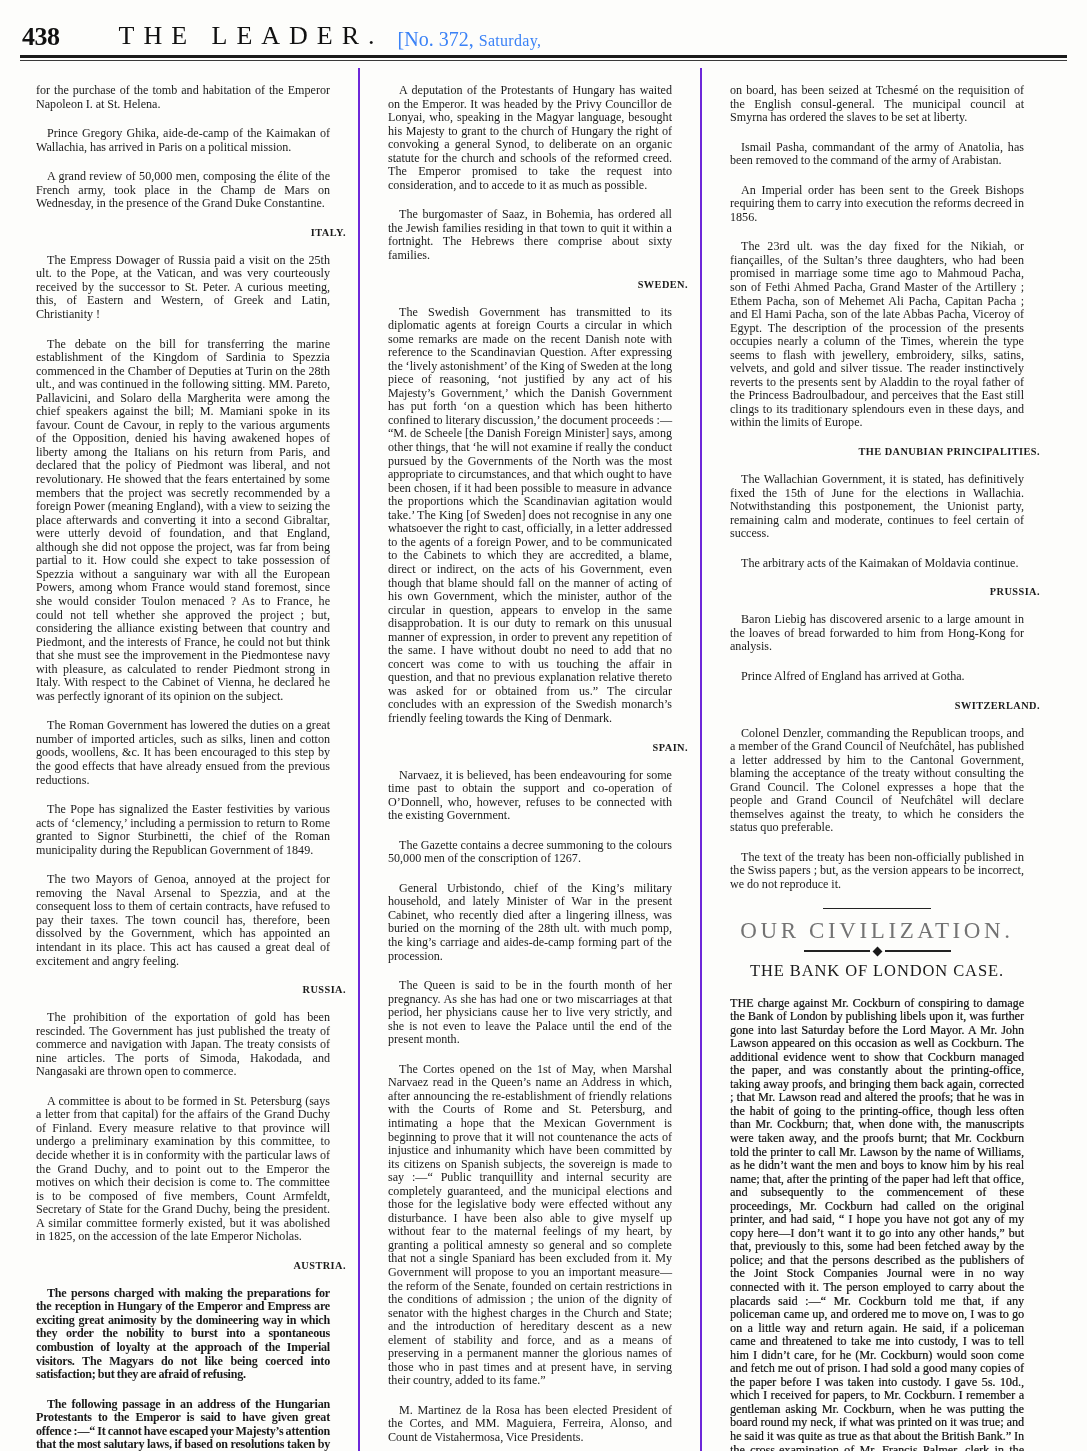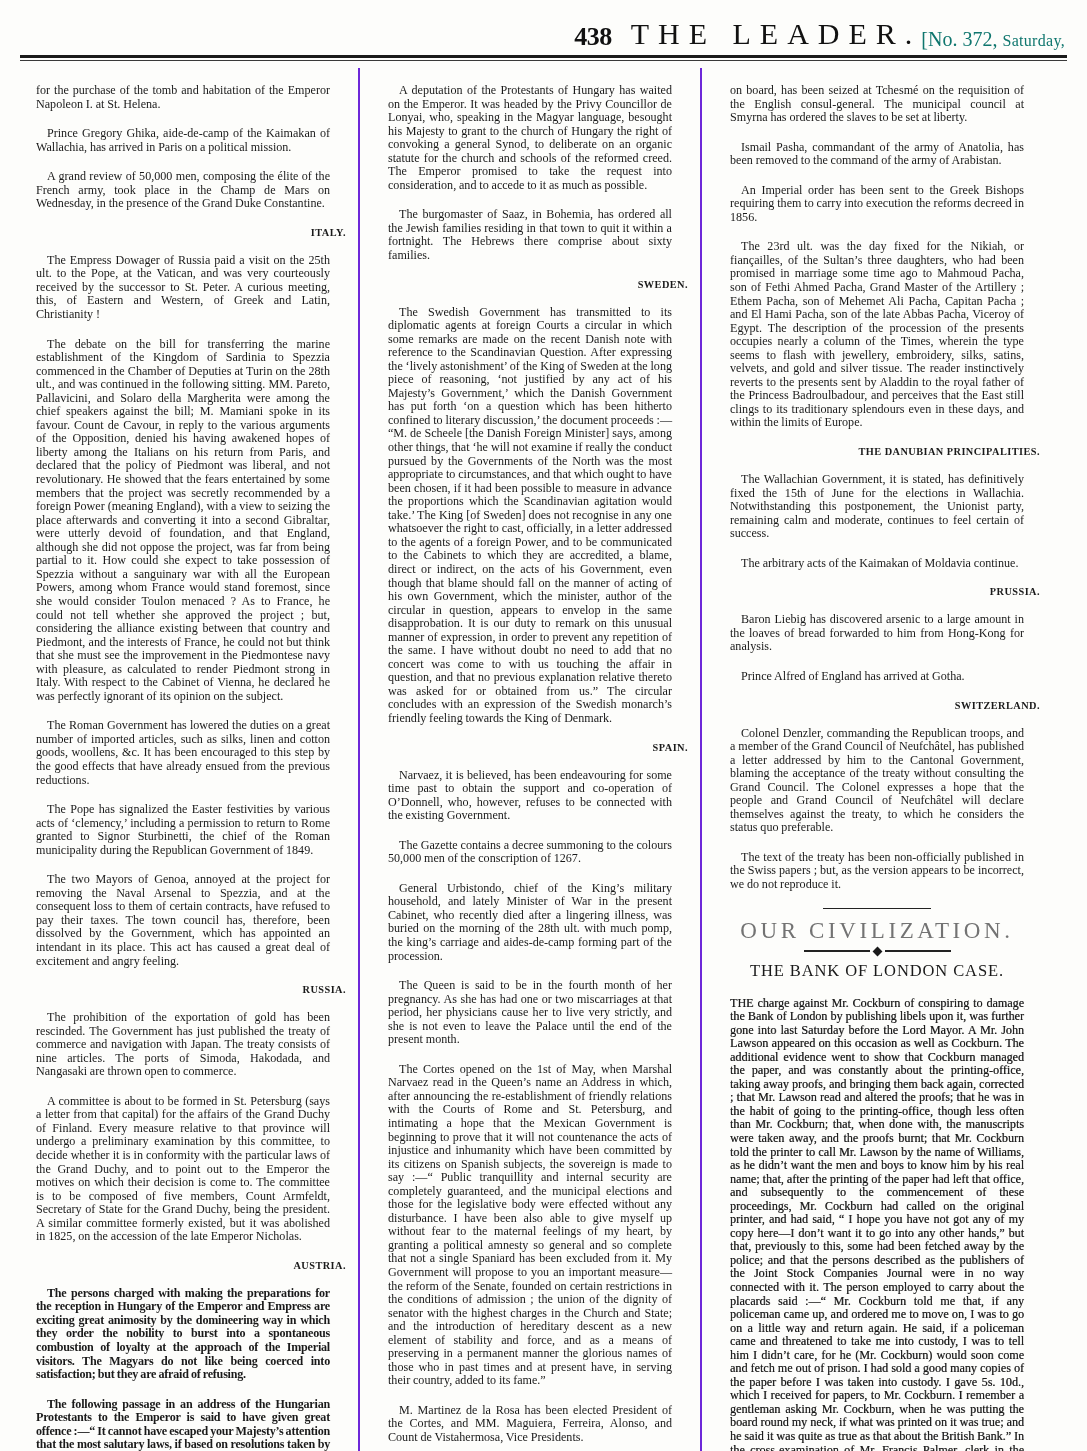--- a/index.html
+++ b/index.html
@@ -26,48 +26,50 @@
   }
 
   
   .masthead {
     position: relative;
     height: 52px;
     padding: 0 22px;
     box-sizing: border-box;
     display: flex;
     align-items: flex-end;
-    justify-content: flex-end;
+    justify-content: flex-start;
+    gap: 7px;
   }
   .folio {
     font-family: "Liberation Serif", serif;
     font-weight: bold;
     font-size: 26px;
     letter-spacing: -0.5px;
     line-height: 1;
     padding-bottom: 2px;
     color: #111;
   }
   .masthead-title {
     font-family: "Liberation Serif", serif;
-    font-size: 30px;
+    font-size: 26px;
     letter-spacing: 9px;
     font-weight: normal;
     line-height: 1;
     padding-bottom: 3px;
     color: #111;
-    margin-left: 19px;
+    margin-left: 52px;
   }
   .issue-line {
     font-family: "Liberation Serif", serif;
     font-size: 20px;
     line-height: 1;
     padding-bottom: 3px;
-    color: #0f766e;
+    color: #3b82f6;
     white-space: nowrap;
+    margin-left: 7px;
   }
   .issue-line .sc {
     font-size: 16px;
     letter-spacing: 0.3px;
   }
   .head-rule {
     margin: 3px 20px 0 20px;
     border: 0;
     border-top: 3px solid #1a1a1a;
     border-bottom: 1px solid #3a3a3a;

